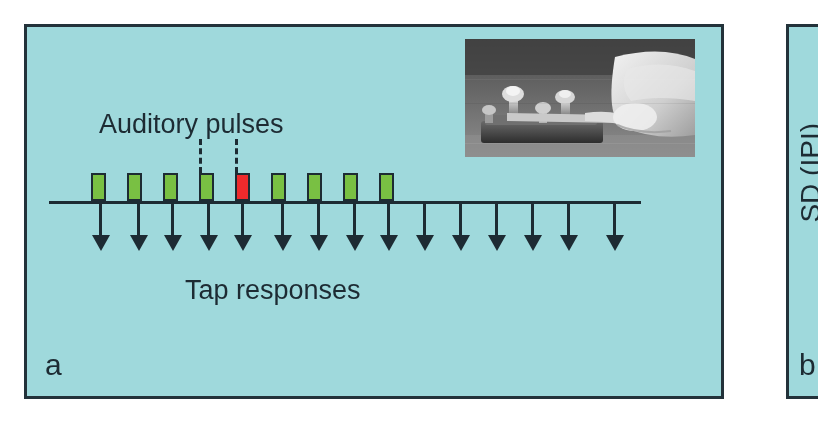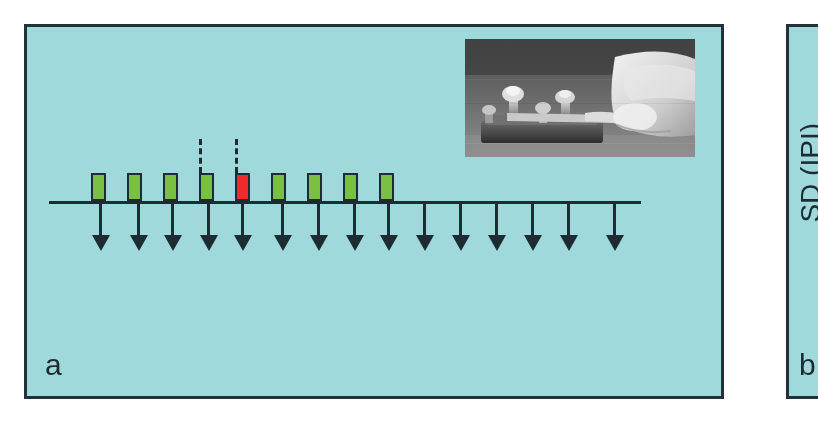--- a/index.html
+++ b/index.html
@@ -191,20 +191,21 @@
       <path d="M162 30 Q198 20 230 32 L230 62 Q194 56 166 62 Q154 48 162 30 Z" fill="#e8e8e8" opacity="0.65"></path>
       <ellipse cx="170" cy="78" rx="22" ry="14" fill="#f0f0f0" opacity="0.85"></ellipse>
       <path d="M152 86 Q176 96 206 92" stroke="#9a9a9a" stroke-width="2" fill="none" opacity="0.7"></path>
 
       <rect x="0" y="40" width="230" height="1" fill="#ffffff" opacity="0.06"></rect>
       <rect x="0" y="64" width="230" height="1" fill="#000000" opacity="0.06"></rect>
       <rect x="0" y="104" width="230" height="1" fill="#ffffff" opacity="0.08"></rect>
     </svg>
   </div>
 
+  <div class="fig-text" id="auditory-pulses-label">Auditory pulses</div>
 
   <div class="leader" style="left:172px"></div>
   <div class="leader" style="left:208px"></div>
 
   <div class="pulse green" style="left:64px"></div>
   <div class="pulse green" style="left:100px"></div>
   <div class="pulse green" style="left:136px"></div>
   <div class="pulse green" style="left:172px"></div>
   <div class="pulse red" style="left:208px"></div>
   <div class="pulse green" style="left:244px"></div>
@@ -224,20 +225,21 @@
   <div class="tap-arrow" style="left:326px"></div>
   <div class="tap-arrow" style="left:360px"></div>
   <div class="tap-arrow" style="left:396px"></div>
   <div class="tap-arrow" style="left:432px"></div>
   <div class="tap-arrow" style="left:468px"></div>
   <div class="tap-arrow" style="left:504px"></div>
   <div class="tap-arrow" style="left:540px"></div>
   <div class="tap-arrow" style="left:586px"></div>
 
 
+  <div class="fig-text" id="tap-responses-label">Tap responses</div>
 
   <div class="panel-label" id="panel-a-label">a</div>
 </div>
 
 <div class="panel" id="panel-b">
   <div id="panel-b-ylabel">SD (IPI)</div>
   <div class="panel-label" id="panel-b-label">b</div>
 </div>
 
 </body></html>

